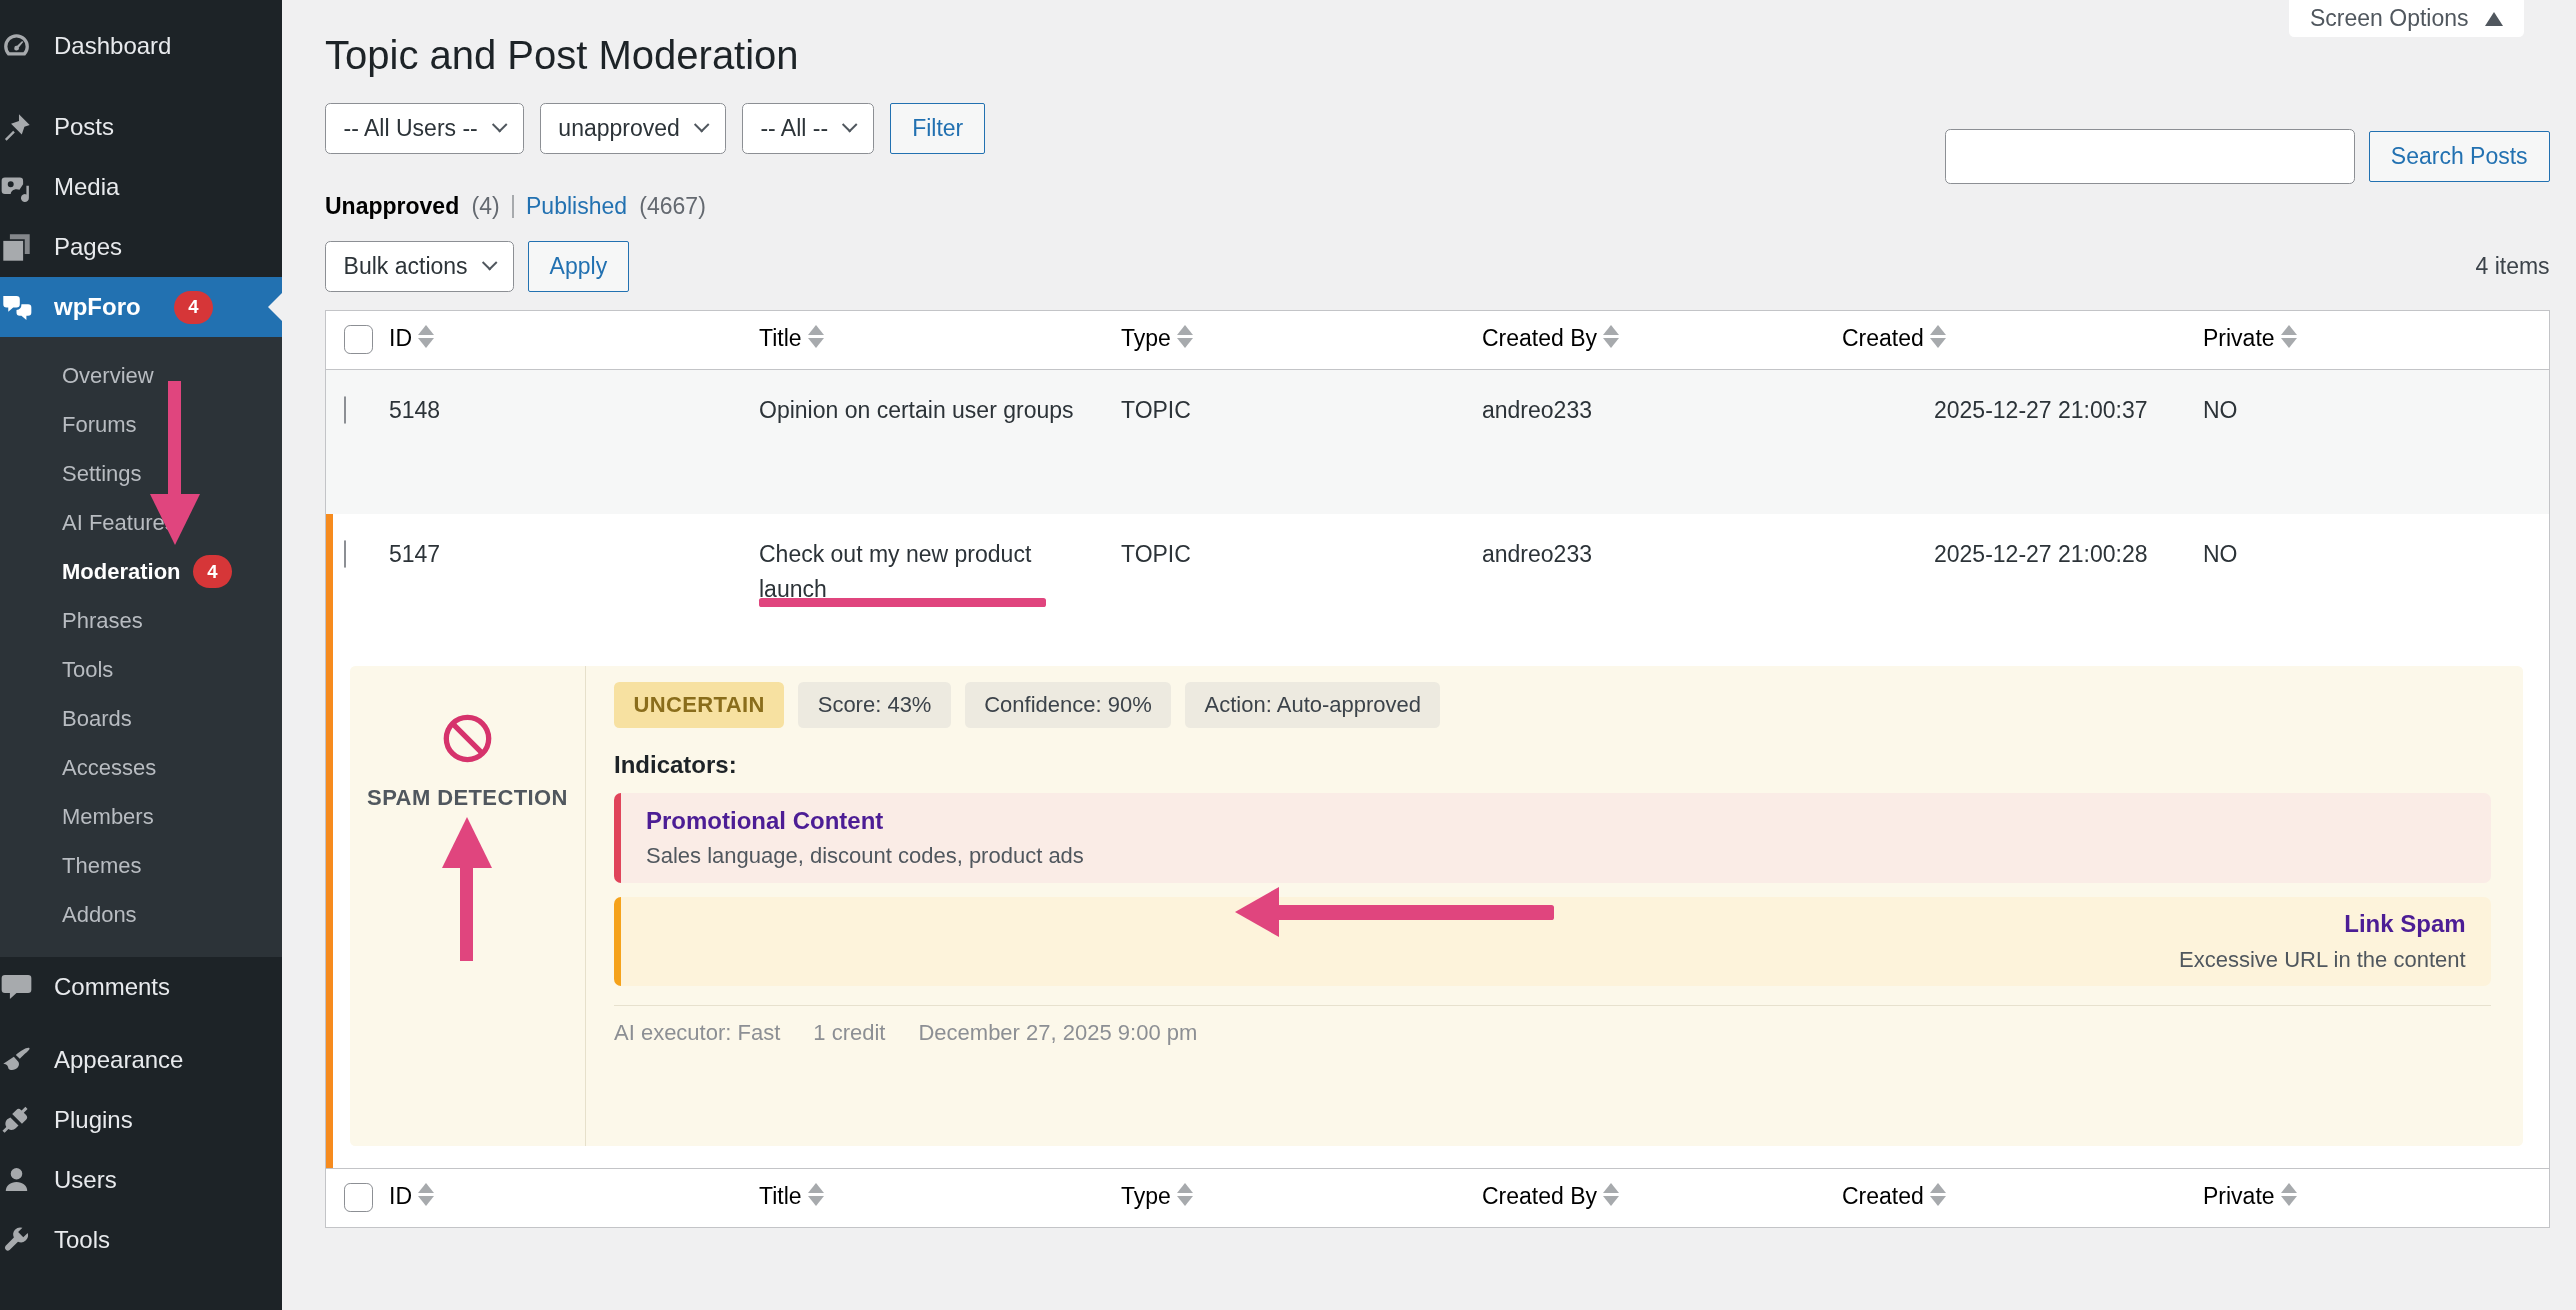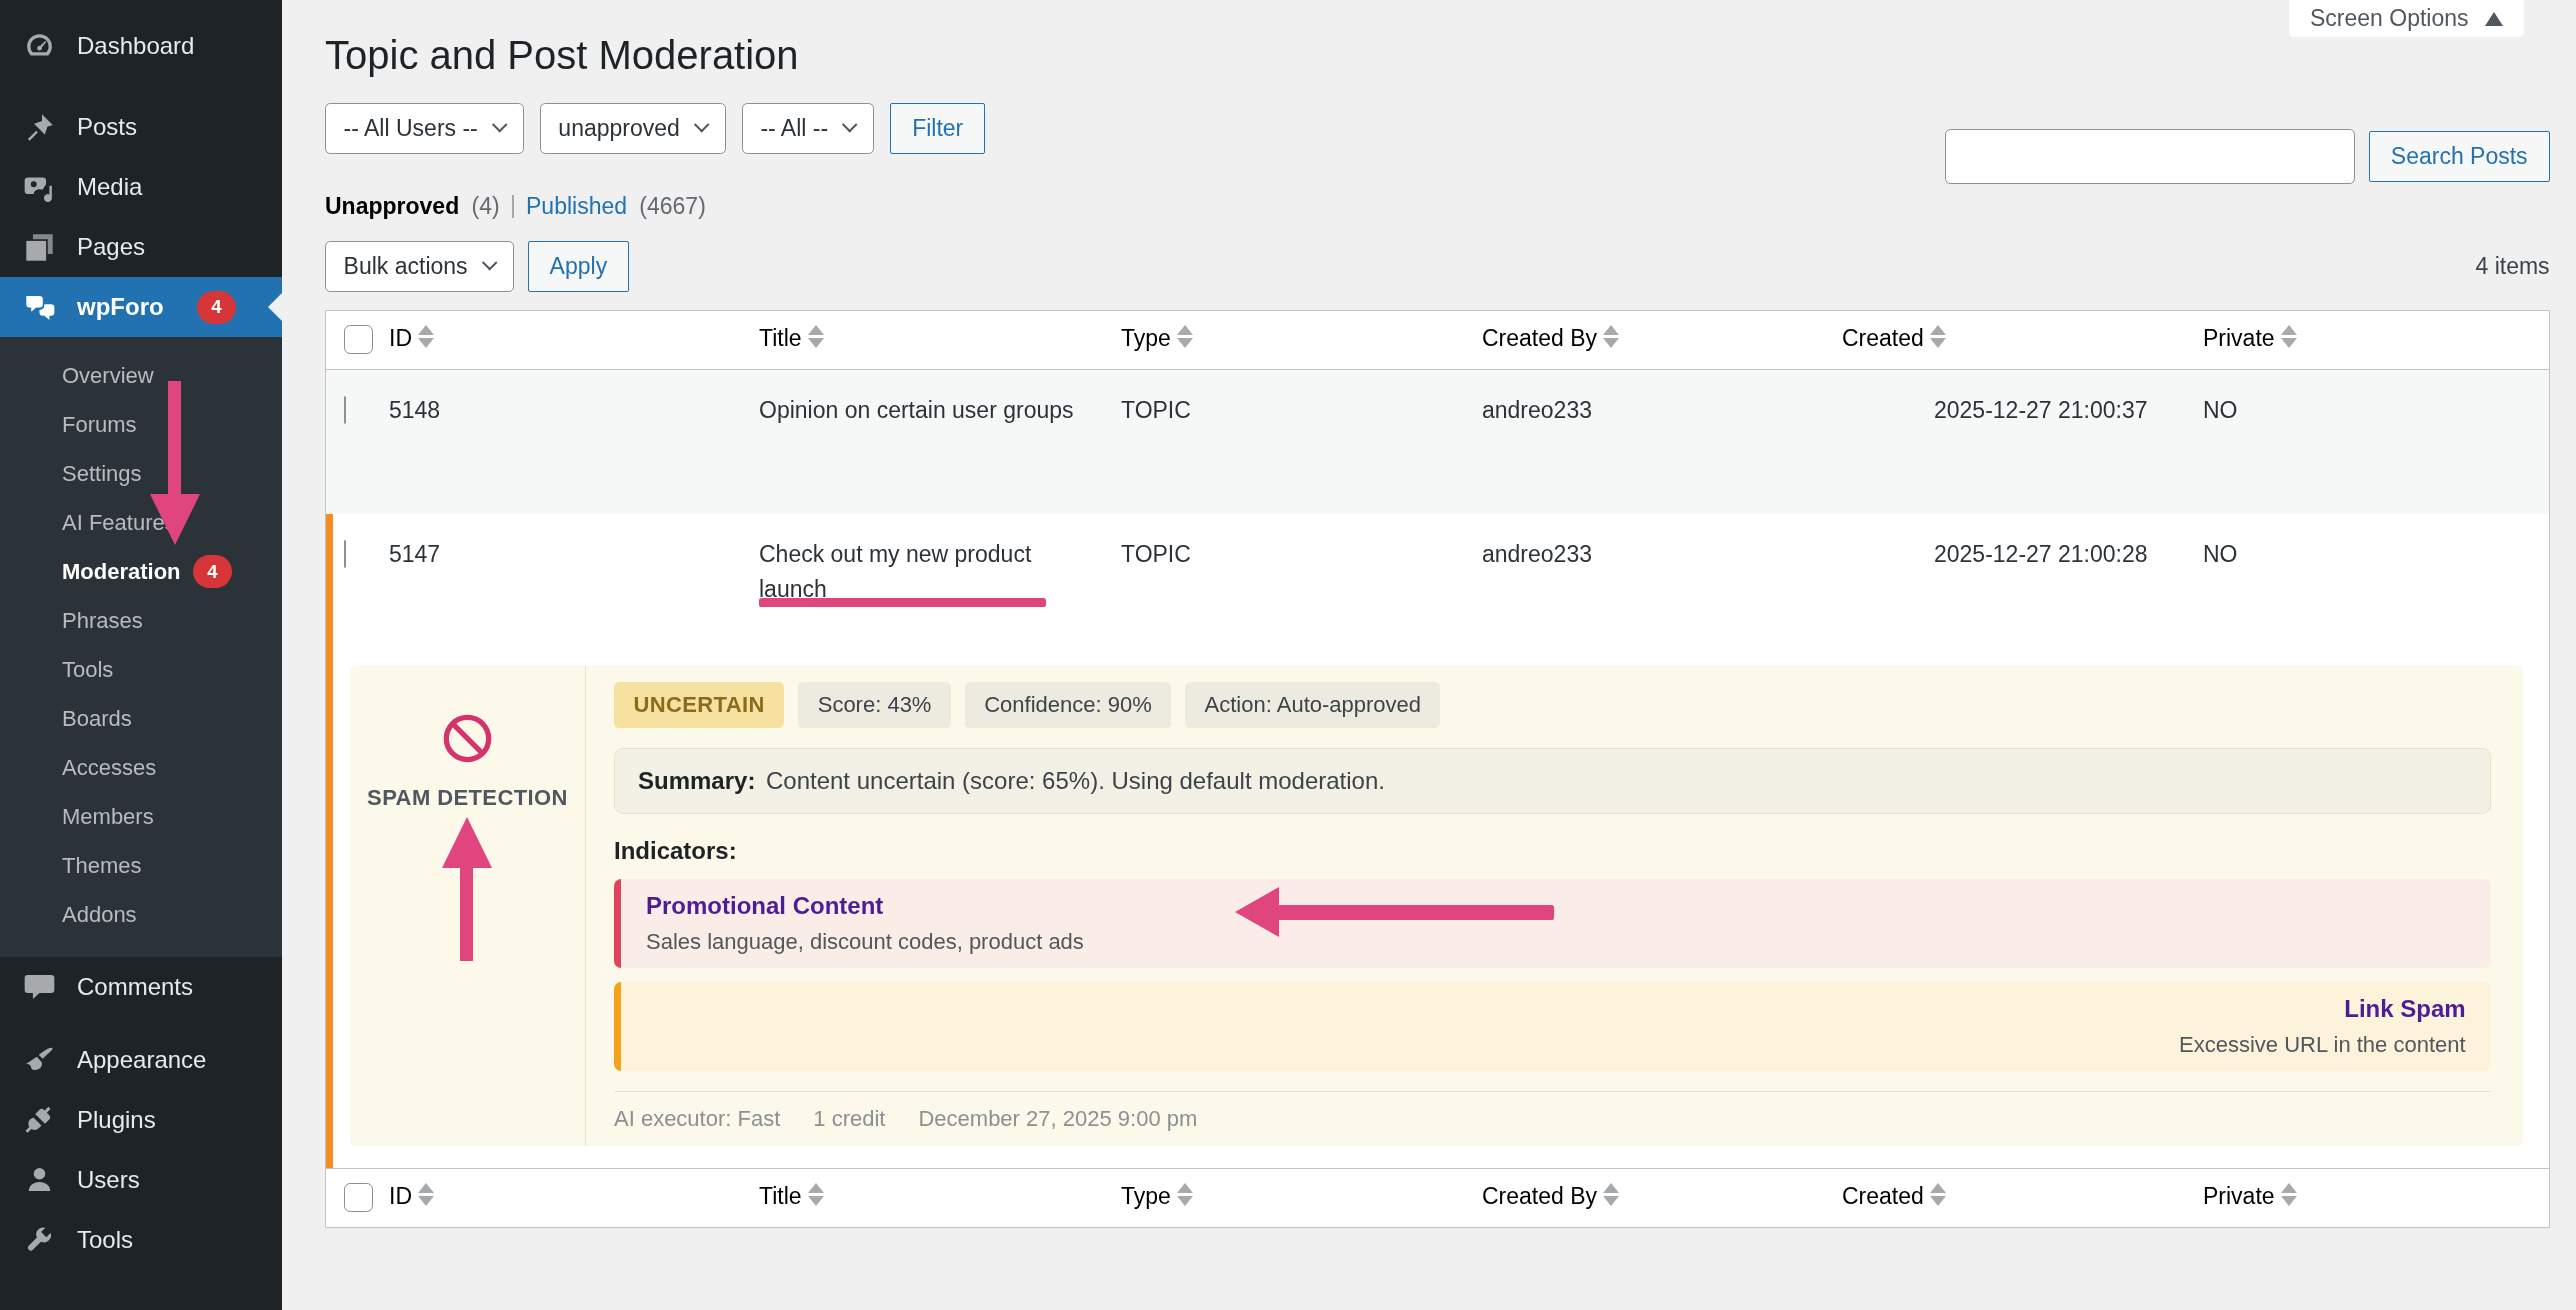--- a/index.html
+++ b/index.html
@@ -15,21 +15,21 @@
   
   .sidebar {
     position: absolute; left: 0; top: 0;
     width: 282px; height: 1310px;
     background: #1d2327;
     padding-top: 16px;
     z-index: 4;
   }
   .menu-item {
     display: flex; align-items: center; gap: 21px;
-    height: 60px; padding-left: 23px;
+    height: 60px; 
     font-size: 24px; color: #e8eaed; cursor: pointer;
     position: relative;
   }
   .menu-item .mi-icon { width: 33px; height: 33px; color: #a7aaad; flex: 0 0 33px; }
   .menu-item .mi-icon svg { width: 33px; height: 33px; display: block; }
   .menu-item.active { background: #2271b1; color: #fff; font-weight: 700; }
   .menu-item.active .mi-icon { color: #fff; }
   .notch {
     position: absolute; right: 0; top: 50%; transform: translateY(-50%);
     width: 0; height: 0;
@@ -494,23 +494,20 @@
           </div>
 
           <div class="sp-right">
             <div class="badge-row">
               <span class="badge status">UNCERTAIN</span>
               <span class="badge">Score: 43%</span>
               <span class="badge">Confidence: 90%</span>
               <span class="badge">Action: Auto-approved</span>
             </div>
 
-            <div class="summary-box">
-              <b>Summary:</b><span>Content uncertain (score: 65%). Using default moderation.</span>
-            </div>
 
             <div class="indicators-label">Indicators:</div>
 
             <div class="indicator-card card-promo">
               <div class="ic-title">Promotional Content</div>
               <div class="ic-desc">Sales language, discount codes, product ads</div>
             </div>
 
             <div class="indicator-card card-link">
               <div class="ic-title">Link Spam</div>

